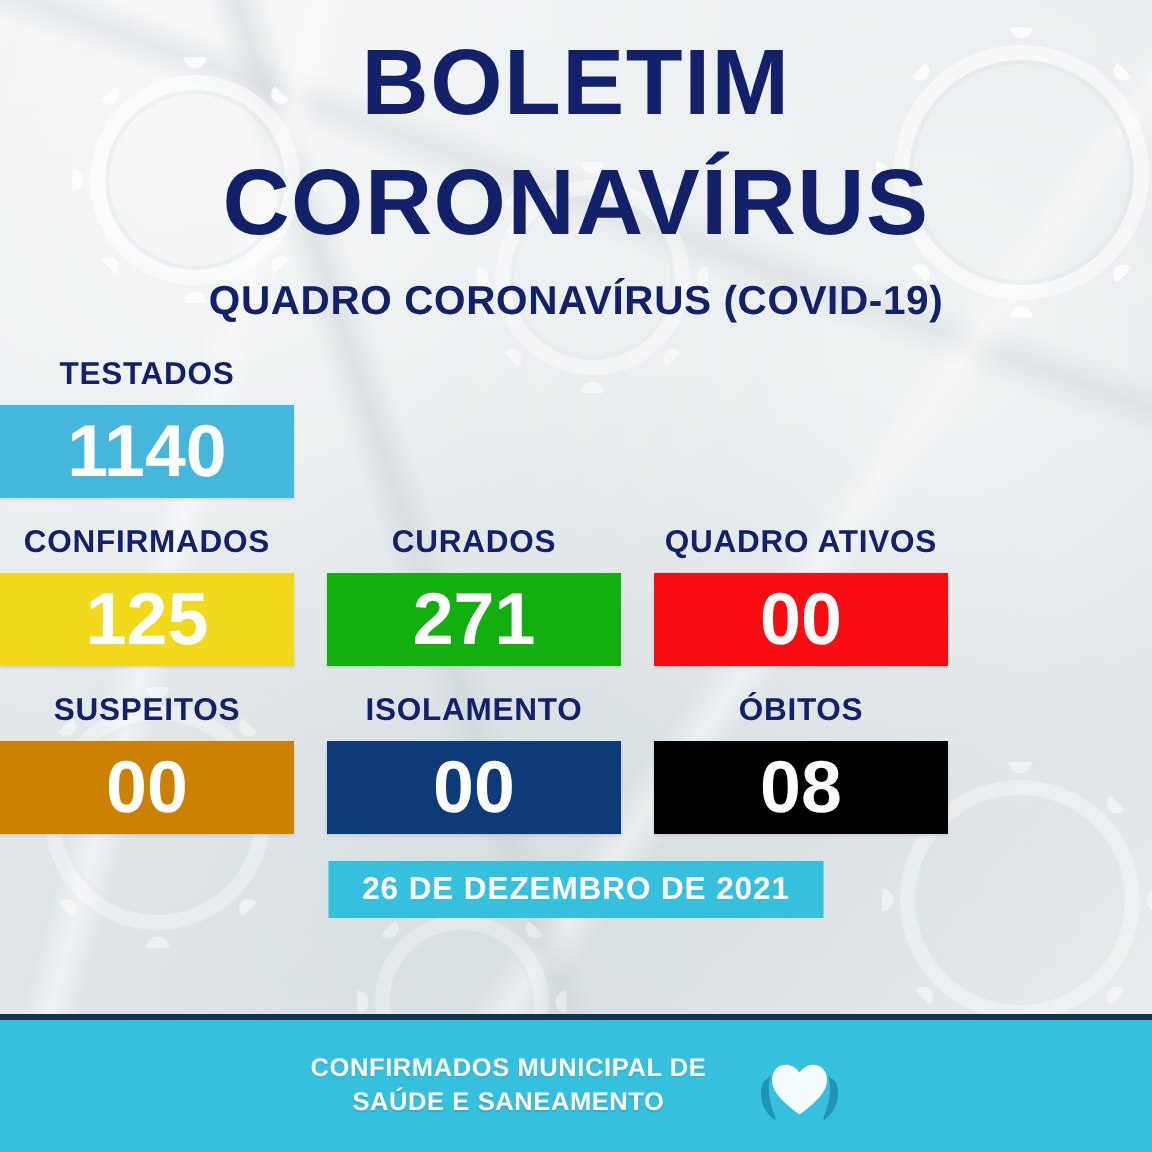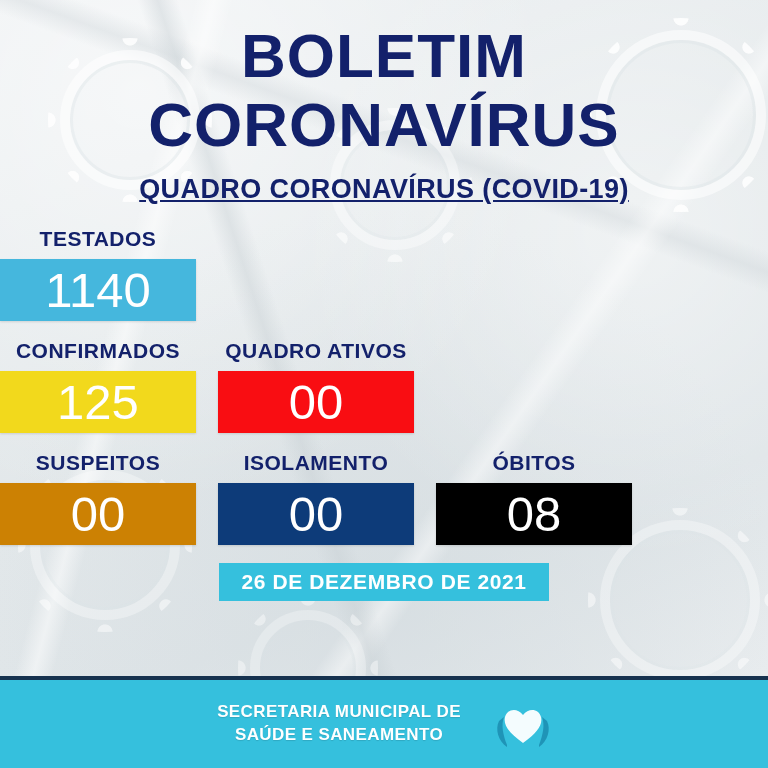--- a/index.html
+++ b/index.html
@@ -77,28 +77,27 @@
     text-align: center;
     padding-top: 26px;
   }
   .title-line {
     color: #13216b;
     font-weight: bold;
     letter-spacing: 1px;
     line-height: 0.98;
   }
   .title-line.l1 { font-size: 62px; }
-  .title-line.l2 { font-size: 62px; margin-top: 8px; }
+  .title-line.l2 { font-size: 62px; margin-top: 19px; }
   .subtitle {
     margin-top: 18px;
     color: #13216b;
     font-weight: bold;
     font-size: 27px;
     letter-spacing: 0.4px;
-    text-decoration: underline;
   }
 
   
   .stats {
     margin-top: 22px;
   }
   .row {
     display: flex;
     justify-content: flex-start;
     gap: 22px;
@@ -114,21 +113,21 @@
     font-weight: bold;
     font-size: 21px;
     letter-spacing: 0.5px;
     margin-bottom: 8px;
   }
   .stat-value {
     height: 62px;
     line-height: 62px;
     color: #ffffff;
     font-size: 49px;
-    font-weight: normal;
+    font-weight: bold;
     box-shadow: 0 1px 2px rgba(0,0,0,0.12);
   }
 
   
   .date-wrap {
     display: flex;
     justify-content: center;
     margin-top: 16px;
   }
   .date-bar {
@@ -224,20 +223,24 @@
           <div class="stat-value" style="background:#45b7dd;">1140</div>
         </div>
       </div>
 
       <div class="row">
         <div class="stat">
           <div class="stat-label">CONFIRMADOS</div>
           <div class="stat-value" style="background:#f2d91c;">125</div>
         </div>
         <div class="stat">
+          <div class="stat-label">CURADOS</div>
+          <div class="stat-value" style="background:#12b00f;">271</div>
+        </div>
+        <div class="stat">
           <div class="stat-label">QUADRO ATIVOS</div>
           <div class="stat-value" style="background:#f90d12;">00</div>
         </div>
       </div>
 
       <div class="row">
         <div class="stat">
           <div class="stat-label">SUSPEITOS</div>
           <div class="stat-value" style="background:#cc8103;">00</div>
         </div>
@@ -254,21 +257,21 @@
     </div>
 
     <div class="date-wrap">
       <div class="date-bar" style="background:#35c0dd;">26 DE DEZEMBRO DE 2021</div>
     </div>
 
   </div>
 
   <div class="footer">
     <div class="footer-text">
-      <div>SECRETARIA MUNICIPAL DE</div>
+      <div>CONFIRMADOS MUNICIPAL DE</div>
       <div>SAÚDE E SANEAMENTO</div>
     </div>
     <div class="logo">
       <div class="logo-mark">
         <svg width="56" height="50" viewBox="0 0 56 50" aria-hidden="true">
           <path d="M28 44 C 14 34, 8 26, 10 18 C 12 10, 22 8, 28 16 C 34 8, 44 10, 46 18 C 48 26, 42 34, 28 44 Z" fill="#ffffff" opacity="0.95"></path>
           <path d="M12 46 C 8 36, 6 26, 9 18 L 4 22 C 0 30, 3 42, 12 48 Z" fill="#1d8fb3" opacity="0.9"></path>
           <path d="M44 46 C 48 36, 50 26, 47 18 L 52 22 C 56 30, 53 42, 44 48 Z" fill="#1d8fb3" opacity="0.9"></path>
         </svg>
       </div>

